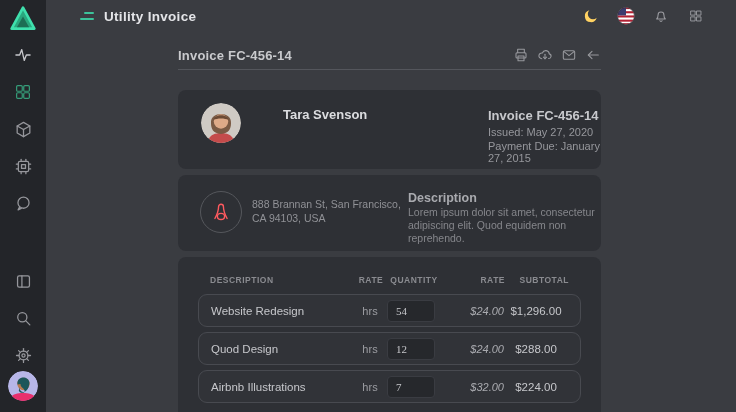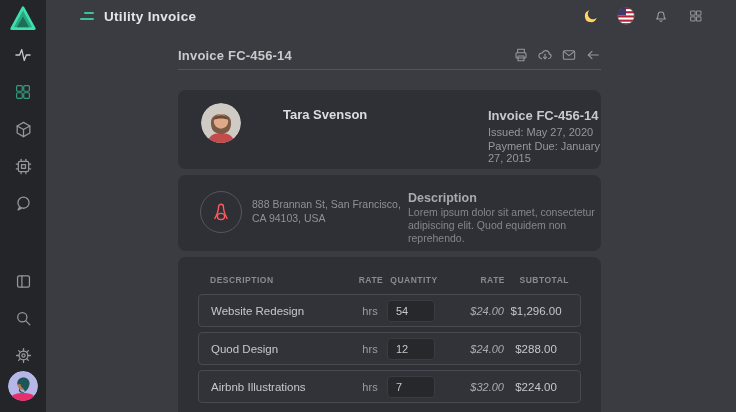--- a/index.html
+++ b/index.html
@@ -78,30 +78,30 @@
   .company-info { margin-left:10px; padding-top:4px; }
   .desc-block { position:absolute; left:230px; top:16px; width:190px; }
   .desc-title { font-size:12.5px; font-weight:700; color:#a9aaaf; }
   .desc-text { font-size:10.5px; line-height:13px; color:#85868b; margin-top:1px; }
 
   
   .tgrid { display:grid; grid-template-columns:1fr 34px 52px 65px 64px; align-items:center; padding:0 12px; }
   .thead { font-size:8.5px; font-weight:700; letter-spacing:.5px; color:#8a8b90; }
   .rows { margin-top:9px; }
   .trow {
-    height:33px; border:1px solid #484a50; border-radius:4px; background:#313338;
+    height:33px; border:1px solid #484a50; border-radius:9px; background:#313338;
     margin-bottom:5px;
   }
   .c-desc { font-size:11.5px; color:#c6c7cb; }
   .c-unit { font-size:11px; color:#9c9da2; text-align:center; }
   .c-rate { font-size:11px; color:#a9aaaf; text-align:right;font-style:italic; }
   .c-sub { font-size:11.5px; color:#c6c7cb; text-align:center; }
   .qty-input {
     width:48px; height:22px; background:#26282c; border:1px solid #3a3c42; border-radius:4px;
-    color:#c6c7cb; font-size:11px; font-family:Liberation Sans, sans-serif; padding:0 0 0 8px; outline:none;
+    color:#c6c7cb; font-size:11px; font-family:Liberation Serif, serif; padding:0 0 0 8px; outline:none;
   }
 </style>
 </head>
 <body>
 
 <div class="sidebar">
   <div class="logo">
     <svg viewBox="0 0 32 30">
       <path d="M16 3 L29 27 H3 Z" fill="#2aa87e" stroke="#3fe0ad" stroke-width="3" stroke-linejoin="round"></path>
       <path d="M16 13 L23 25.5 H9 Z" fill="#1d6e54"></path>

